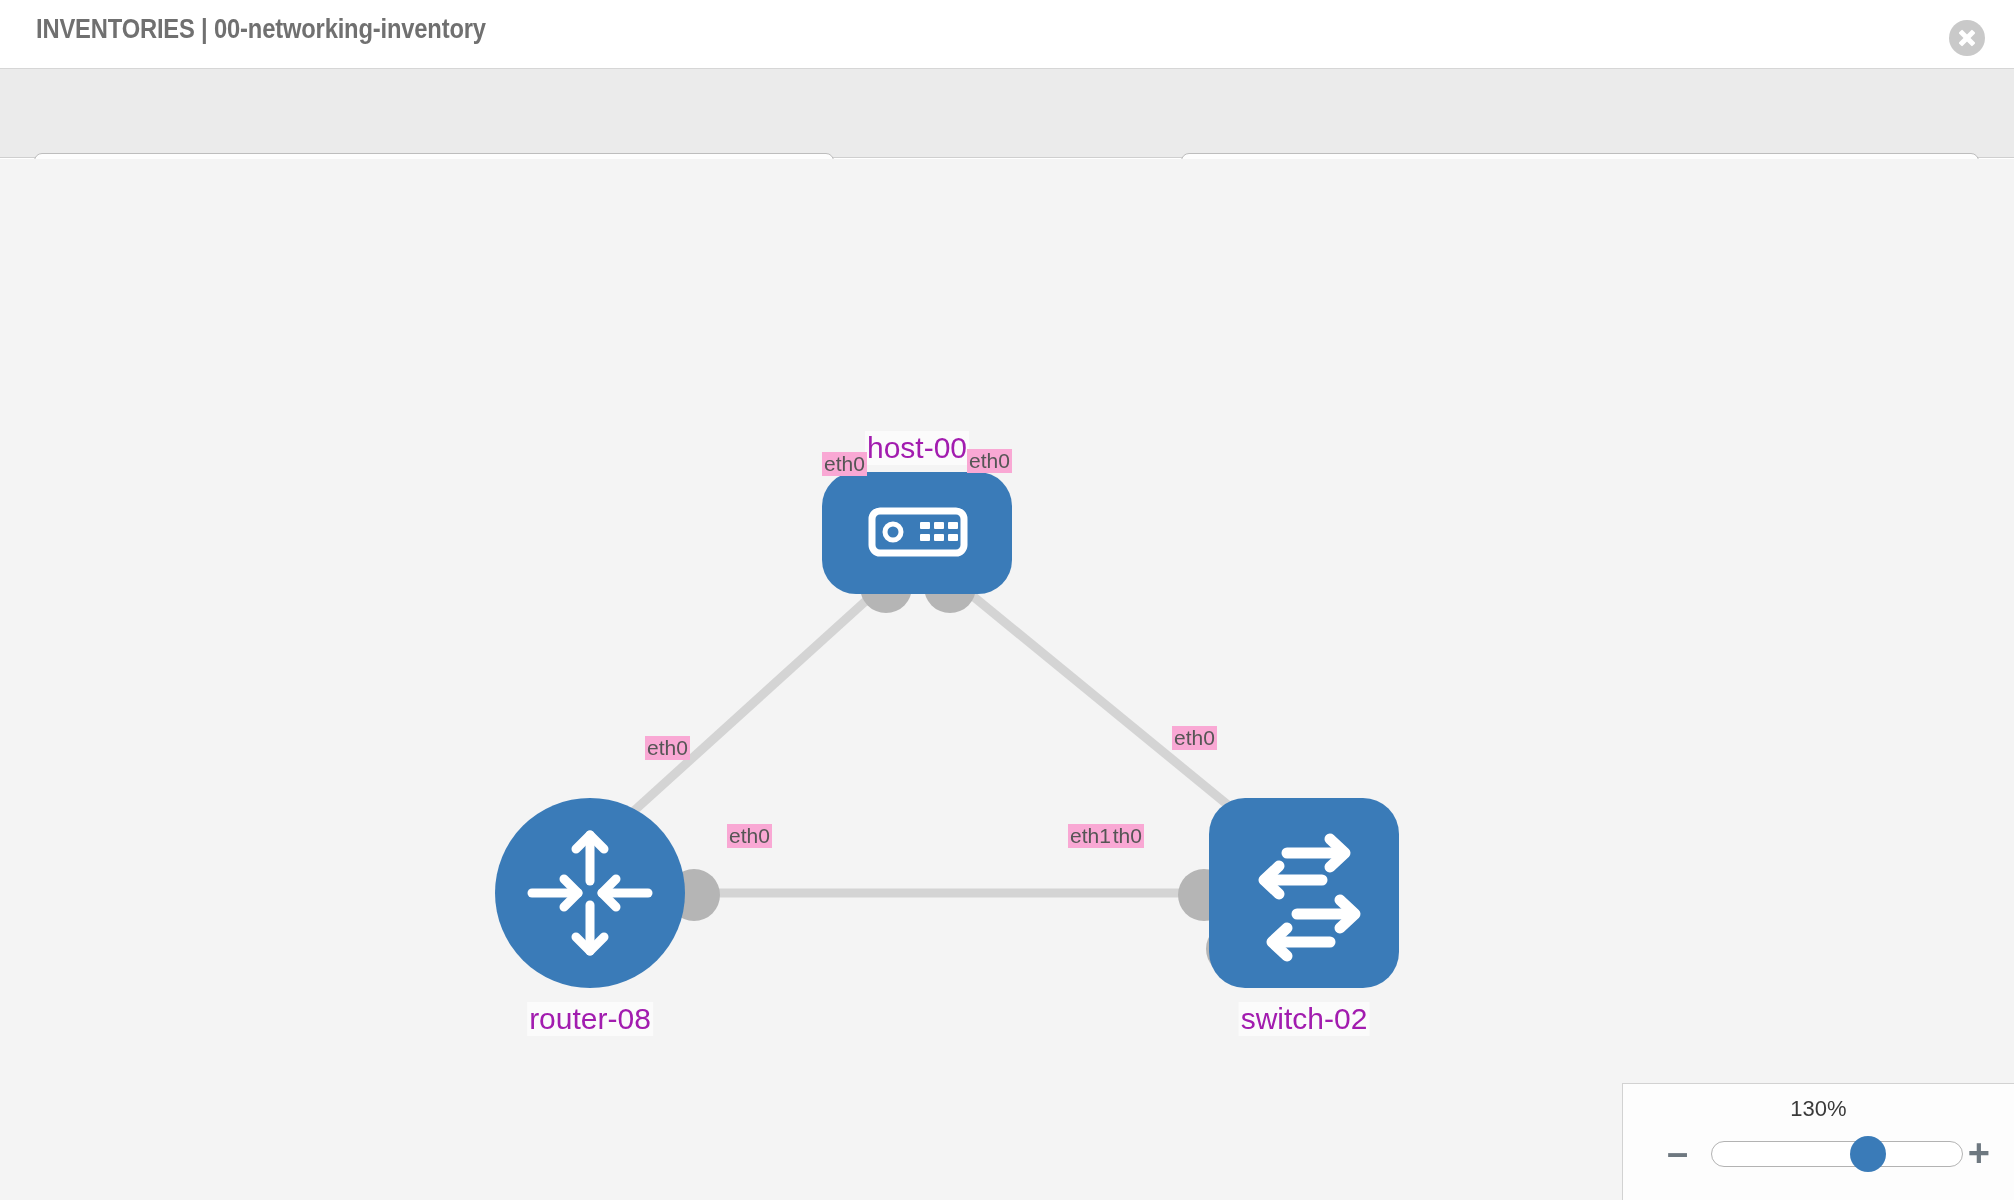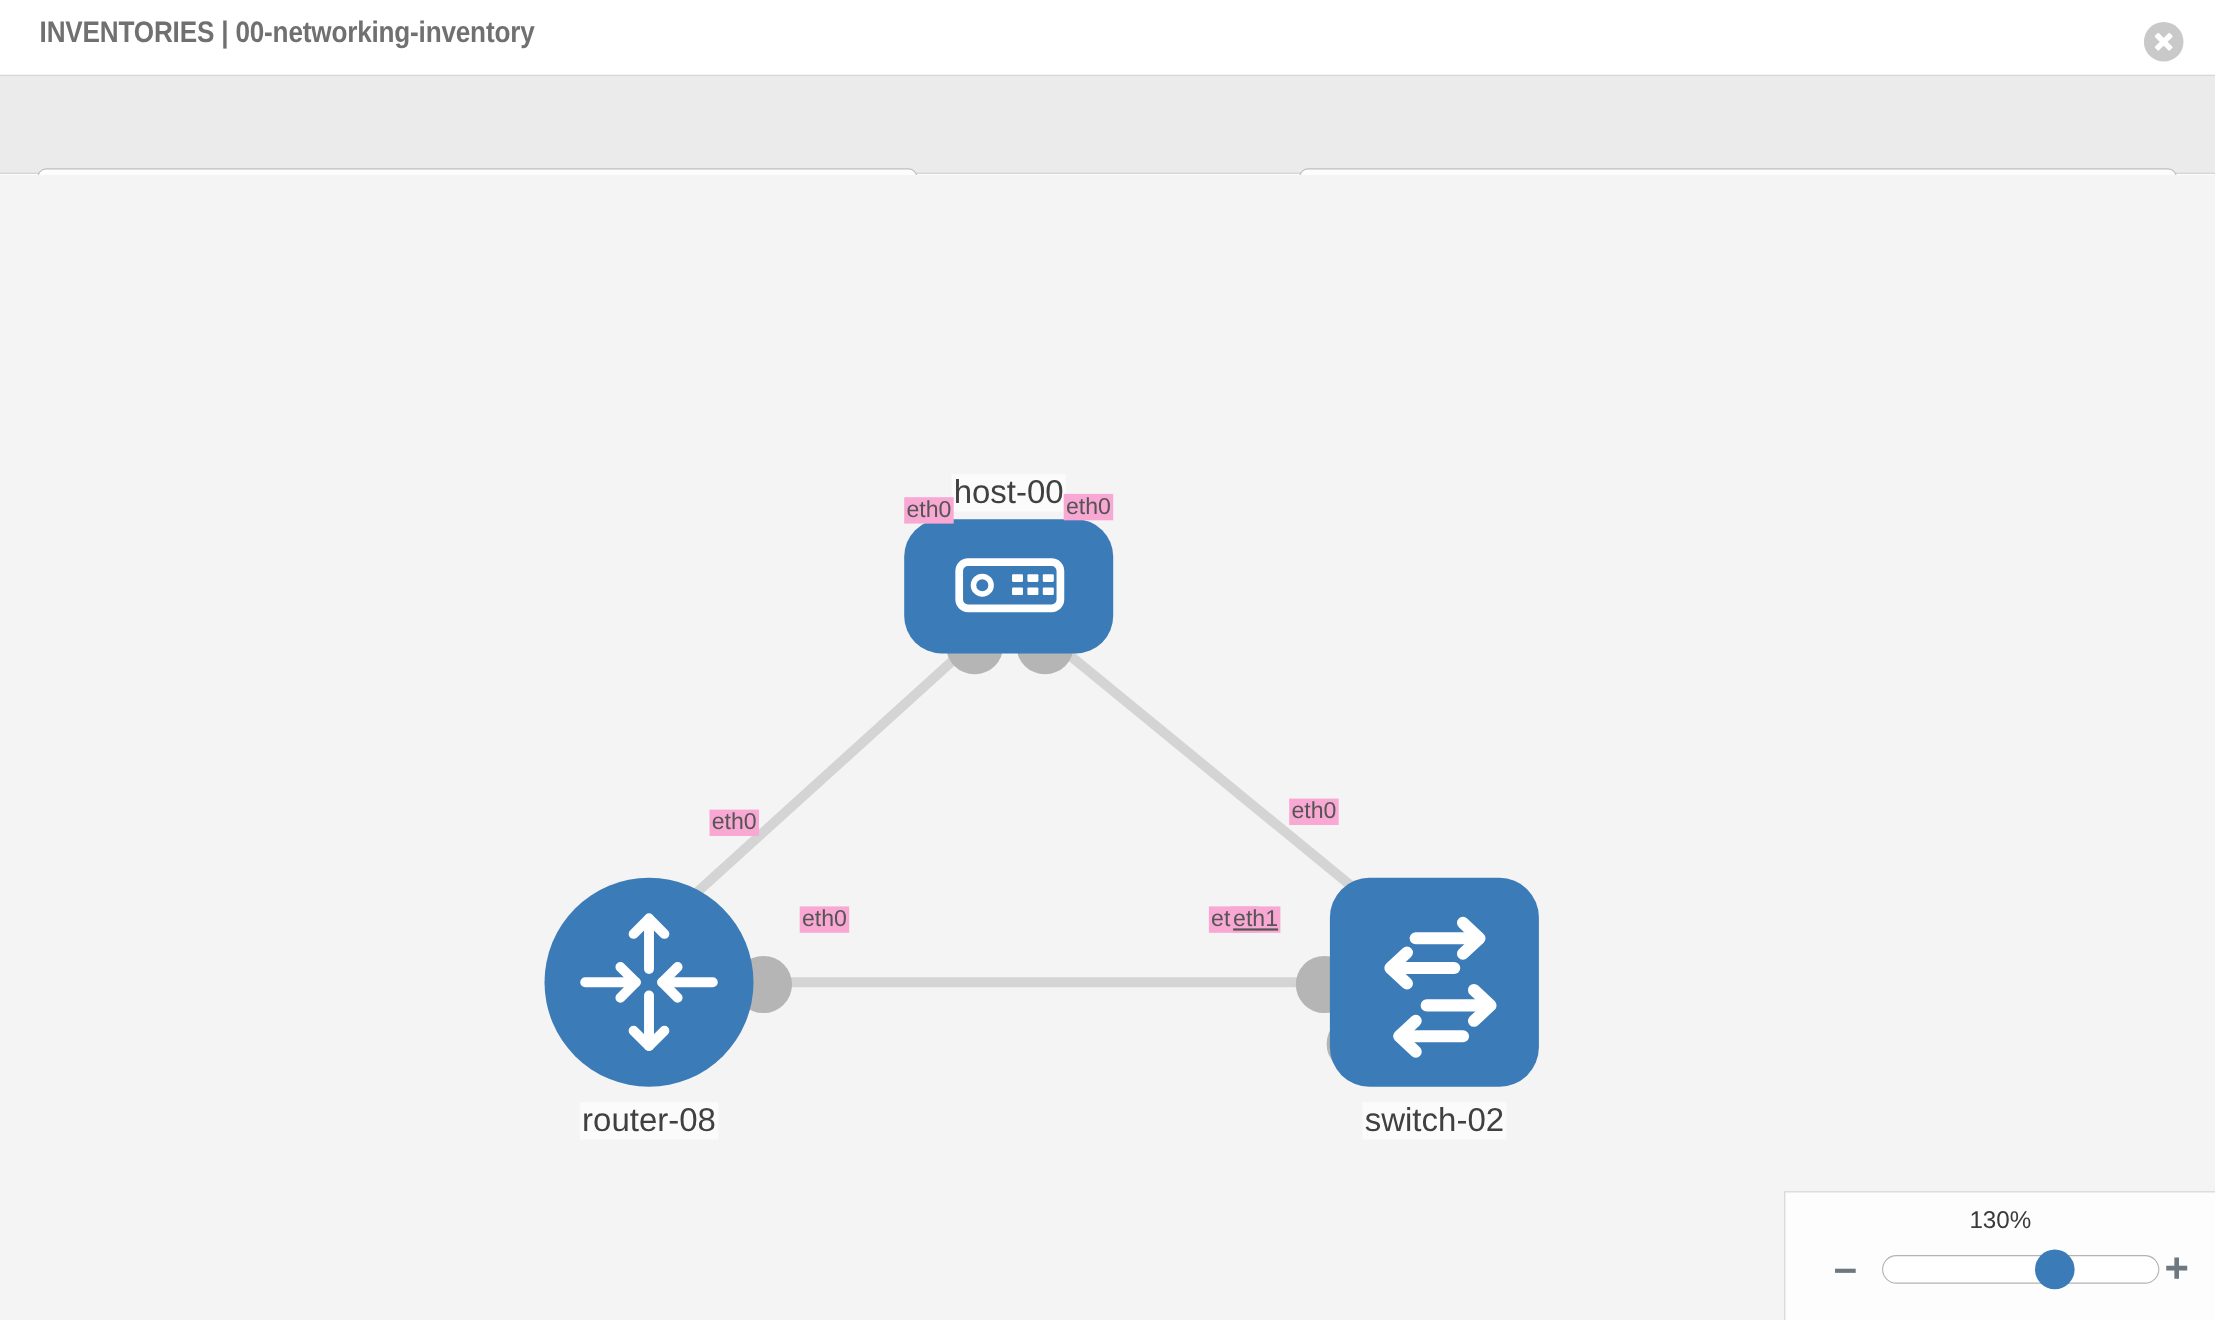--- a/index.html
+++ b/index.html
@@ -121,21 +121,21 @@
     position: absolute;
     left: 0; top: 0;
     width: 2014px;
     height: 1041px;
   }
 
   
   .node-label {
     position: absolute;
     font-size: 30px;
-    color: #404040;
+    color: #a21caf;
     background: #fbfbfb;
     white-space: nowrap;
     padding: 0 2px;
     transform: translate(-50%, 0);
   }
   .edge-label {
     position: absolute;
     font-size: 21px;
     color: #555555;
     background: #f9a8d4;
@@ -309,21 +309,21 @@
   <div class="node-label" style="left:1304px; top:843px;">switch-02</div>
 
   <div class="edge-label" style="left:822px; top:293px;">eth0</div>
   <div class="edge-label" style="left:967px; top:290px;">eth0</div>
 
   <div class="edge-label" style="left:645px; top:577px;">eth0</div>
   <div class="edge-label" style="left:1172px; top:567px;">eth0</div>
 
   <div class="edge-label" style="left:727px; top:665px;">eth0</div>
   <div class="edge-label" style="left:1099px; top:665px;">eth0</div>
-  <div class="edge-label" style="left:1119px; top:665px;text-decoration:underline;">eth1</div>
+  <div class="edge-label" style="left:1068px; top:665px;">eth1</div>
 </div>
 
 <div class="zoom-panel">
   <div class="zoom-level">130%</div>
   <div class="zoom-minus">–</div>
   <div class="zoom-track">
     <div class="zoom-thumb" id="zoom-thumb" style="left: 138.24px;"></div>
   </div>
   <div class="zoom-plus">+</div>
 </div>

